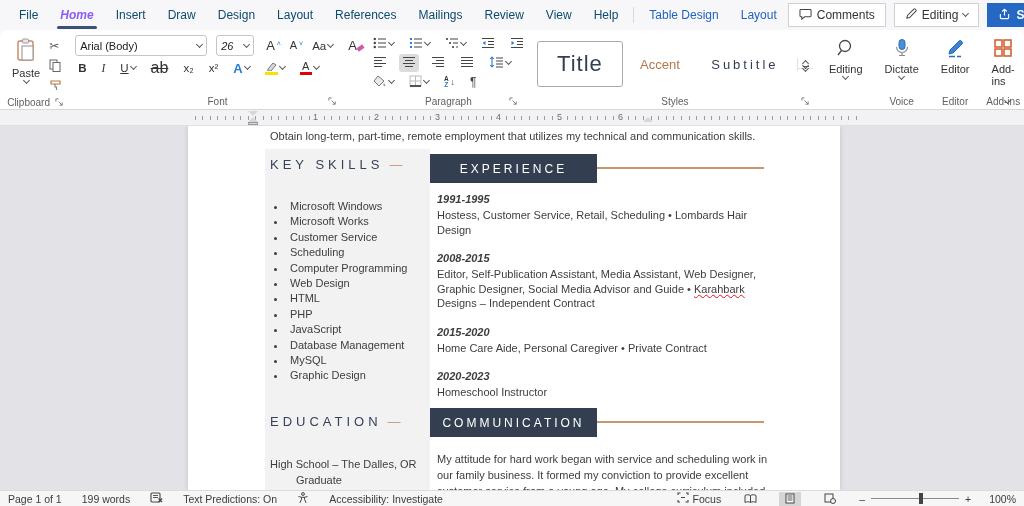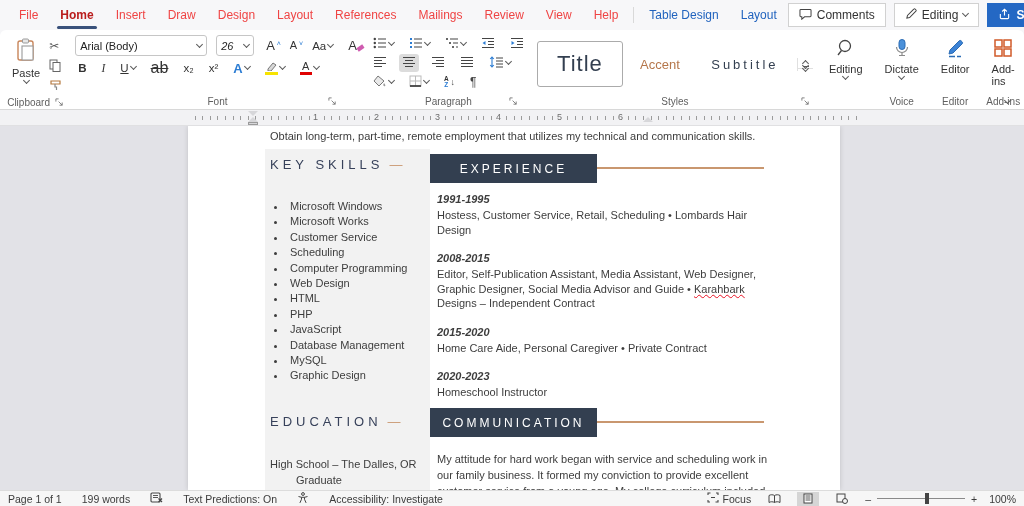--- a/index.html
+++ b/index.html
@@ -3,22 +3,22 @@
 <meta charset="utf-8">
 <style>
   *{box-sizing:border-box;margin:0;padding:0;}
   html,body{width:1024px;height:506px;overflow:hidden;}
   body{font-family:"Liberation Sans","DejaVu Sans",sans-serif;background:#f6f6f8;font-size:12px;color:#333;}
   .app{position:relative;width:1024px;height:506px;}
 
   
   .tabbar{height:30px;display:flex;align-items:center;background:#f7f7f9;padding:0 8px;}
   .tabs{display:flex;align-items:center;height:30px;}
-  .tab{padding:0 11px;line-height:30px;font-size:12px;color:#ef4444;cursor:default;position:relative;white-space:nowrap;}
-  .tab.active{font-weight:700;color:#b91c1c;}
+  .tab{padding:0 11px;line-height:30px;font-size:12px;color:#0c4a6e;cursor:default;position:relative;white-space:nowrap;}
+  .tab.active{font-weight:700;color:#8b5cf6;font-style:italic;}
   .tab.active::after{content:"";position:absolute;left:8px;right:8px;bottom:1px;height:3px;border-radius:2px;background:#39517b;}
   .tab.ctx{color:#2163be;}
   .tabsep{width:1px;height:16px;background:#d9d9d9;margin:0 4px;}
   .tabbar-right{margin-left:auto;display:flex;align-items:center;gap:8px;}
   .pill{display:flex;align-items:center;gap:5px;height:24px;padding:0 10px;border:1px solid #d1d1d1;border-radius:0;background:#fff;font-size:12px;color:#333;}
   .pill-share{background:#2468c4;border-color:#2468c4;color:#fff;font-weight:600;}
   .cv{display:inline-block;width:5px;height:5px;border-right:1.2px solid #5a5a5a;border-bottom:1.2px solid #5a5a5a;transform:rotate(45deg);margin-top:-3px;}
 
   
   .ribbon{height:80px;background:#fff;border-bottom:1px solid #d8d8d8;border-radius:6px 6px 0 0;display:flex;align-items:stretch;padding:5px 6px 0 6px;position:relative;}
@@ -72,21 +72,21 @@
   .entries{position:absolute;left:249px;top:67px;width:330px;font-size:11px;color:#3d3d3d;}
   .entry{margin-bottom:15px;}
   .entry .years{font-style:italic;font-weight:600;line-height:13px;margin-bottom:2px;}
   .entry .etext{line-height:14.5px;}
   .misspell{text-decoration:underline;text-decoration-style:wavy;text-decoration-color:#e81123;text-decoration-thickness:1px;}
   .commtext{position:absolute;left:249px;top:325px;width:336px;font-size:11px;line-height:16px;color:#3d3d3d;}
 
   
   .statusbar{height:16px;background:#f6f6f6;border-top:1px solid #dcdcdc;display:flex;align-items:center;font-size:10.5px;color:#3b3b3b;padding:0 8px;}
   .sleft{display:flex;align-items:center;gap:20px;}
-  .sright{margin-left:auto;display:flex;align-items:center;gap:12px;}
+  .sright{margin-left:auto;display:flex;align-items:center;gap:18px;}
   .viewbtn{display:flex;align-items:center;justify-content:center;width:22px;height:14px;}
   .viewbtn.sel{background:#d5d5d5;}
   .slider{display:flex;align-items:center;gap:6px;}
   .slider .track{position:relative;width:88px;height:1px;background:#8a8a8a;}
   .slider .thumb{position:absolute;left:48px;top:-5px;width:4px;height:11px;background:#444;}
   svg{flex:none;}
 </style>
 </head>
 <body>
 

